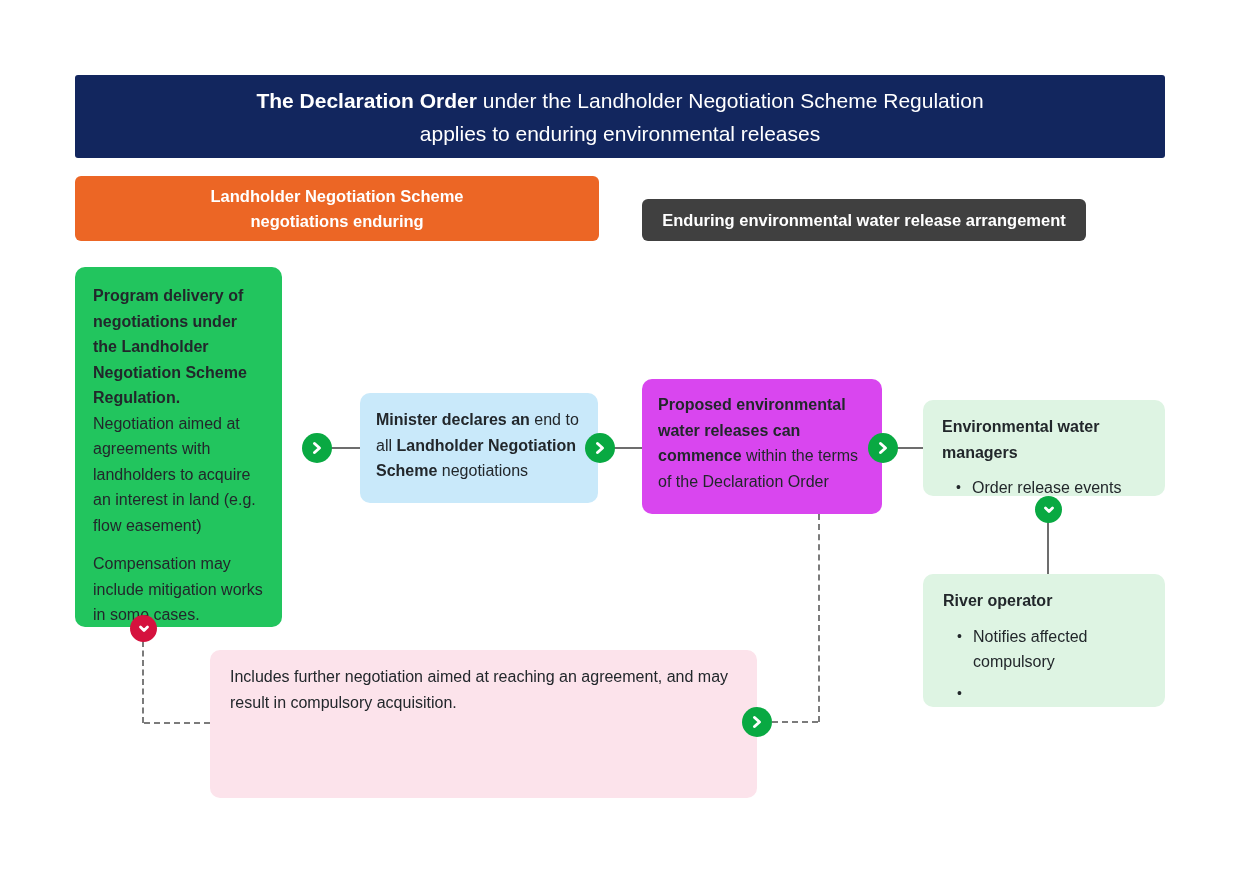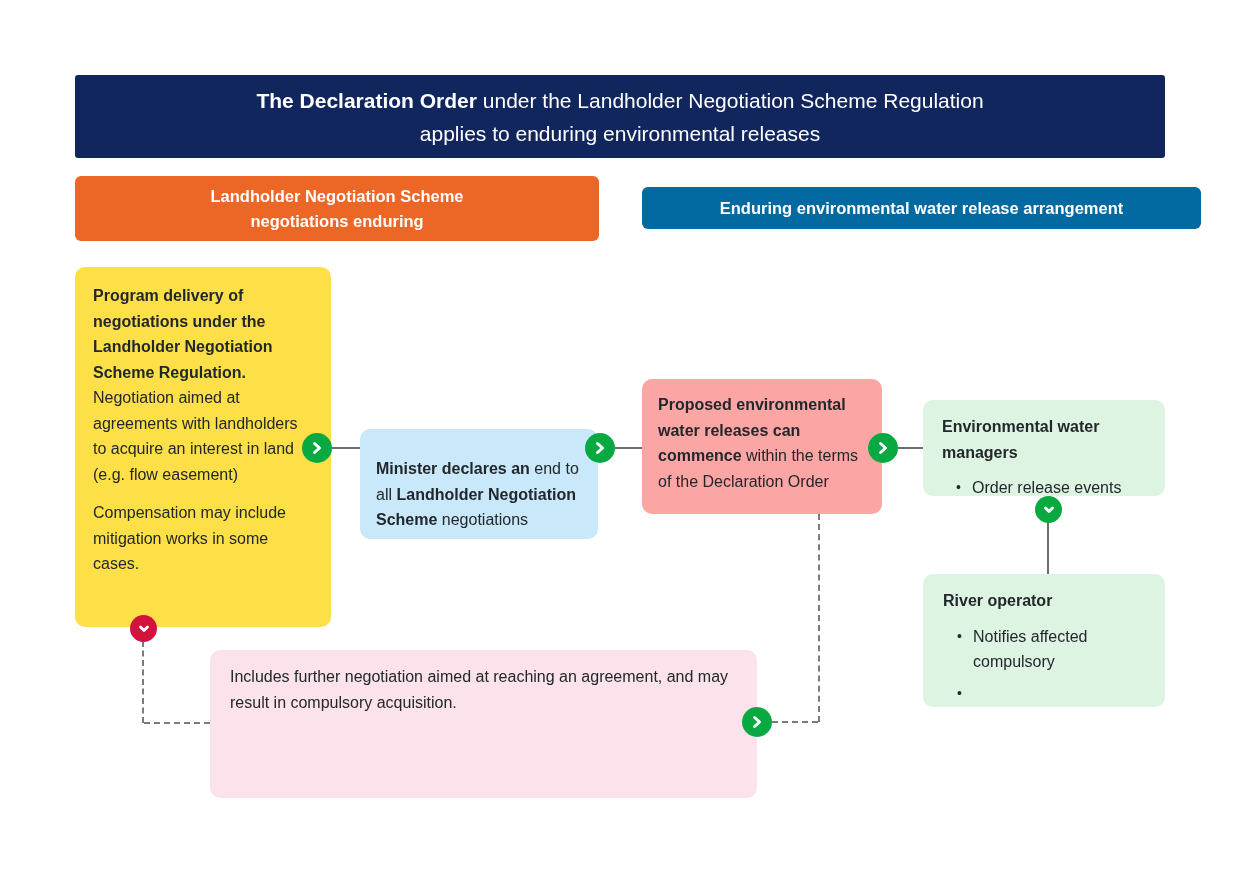--- a/index.html
+++ b/index.html
@@ -15,30 +15,30 @@
     font-size:21px;line-height:33px;text-align:center;
   }
   .hdr .b{font-weight:700;}
   
   .badge{
     position:absolute;border-radius:6px;color:#ffffff;font-weight:700;font-size:16.5px;
     display:flex;flex-direction:column;align-items:center;justify-content:center;
     text-align:center;line-height:25px;
   }
   .badge.orange{left:75px;top:176px;width:524px;height:65px;background:#ec6625;}
-  .badge.green{left:642px;top:187px;width:559px;height:42px;background:#0369a1;}
+  .badge.green{left:642px;top:199px;width:444px;height:42px;background:#404040;}
   
   .box{position:absolute;border-radius:10px;font-size:16px;line-height:25.5px;}
   .box .b{font-weight:700;}
   .box .i{font-style:italic;}
   .box p{margin:0 0 13px 0;}
   .box p:last-child{margin-bottom:0;}
-  .cream{left:75px;top:267px;width:256px;height:360px;background:#fde047;padding:16px 18px;box-sizing:border-box;}
-  .blue{left:360px;top:393px;width:238px;height:110px;background:#c9e9fa;padding:27px 16px;box-sizing:border-box;margin-top:36px;}
-  .midgreen{left:642px;top:379px;width:240px;height:135px;background:#fca5a5;padding:13px 16px;box-sizing:border-box;}
+  .cream{left:75px;top:267px;width:207px;height:360px;background:#22c55e;padding:16px 18px;box-sizing:border-box;}
+  .blue{left:360px;top:393px;width:238px;height:110px;background:#c9e9fa;padding:14px 16px;box-sizing:border-box;}
+  .midgreen{left:642px;top:379px;width:240px;height:135px;background:#d946ef;padding:13px 16px;box-sizing:border-box;}
   .palegreen{background:#def4e3;padding:14px 20px;box-sizing:border-box;}
   .ewm{left:923px;top:400px;width:242px;height:96px;padding-left:19px;}
   .river{left:923px;top:574px;width:242px;height:133px;}
   .pink{left:210px;top:650px;width:547px;height:148px;background:#fce3eb;padding:14px 20px;box-sizing:border-box;}
   .heading{font-weight:700;margin-bottom:10px;}
   .b-row{display:flex;margin-top:6px;}
   .b-dot{width:16px;margin-left:14px;flex:0 0 auto;font-size:14px;}
   .b-txt{flex:1;}
   
   .line{position:absolute;background:#6d6d6d;}

